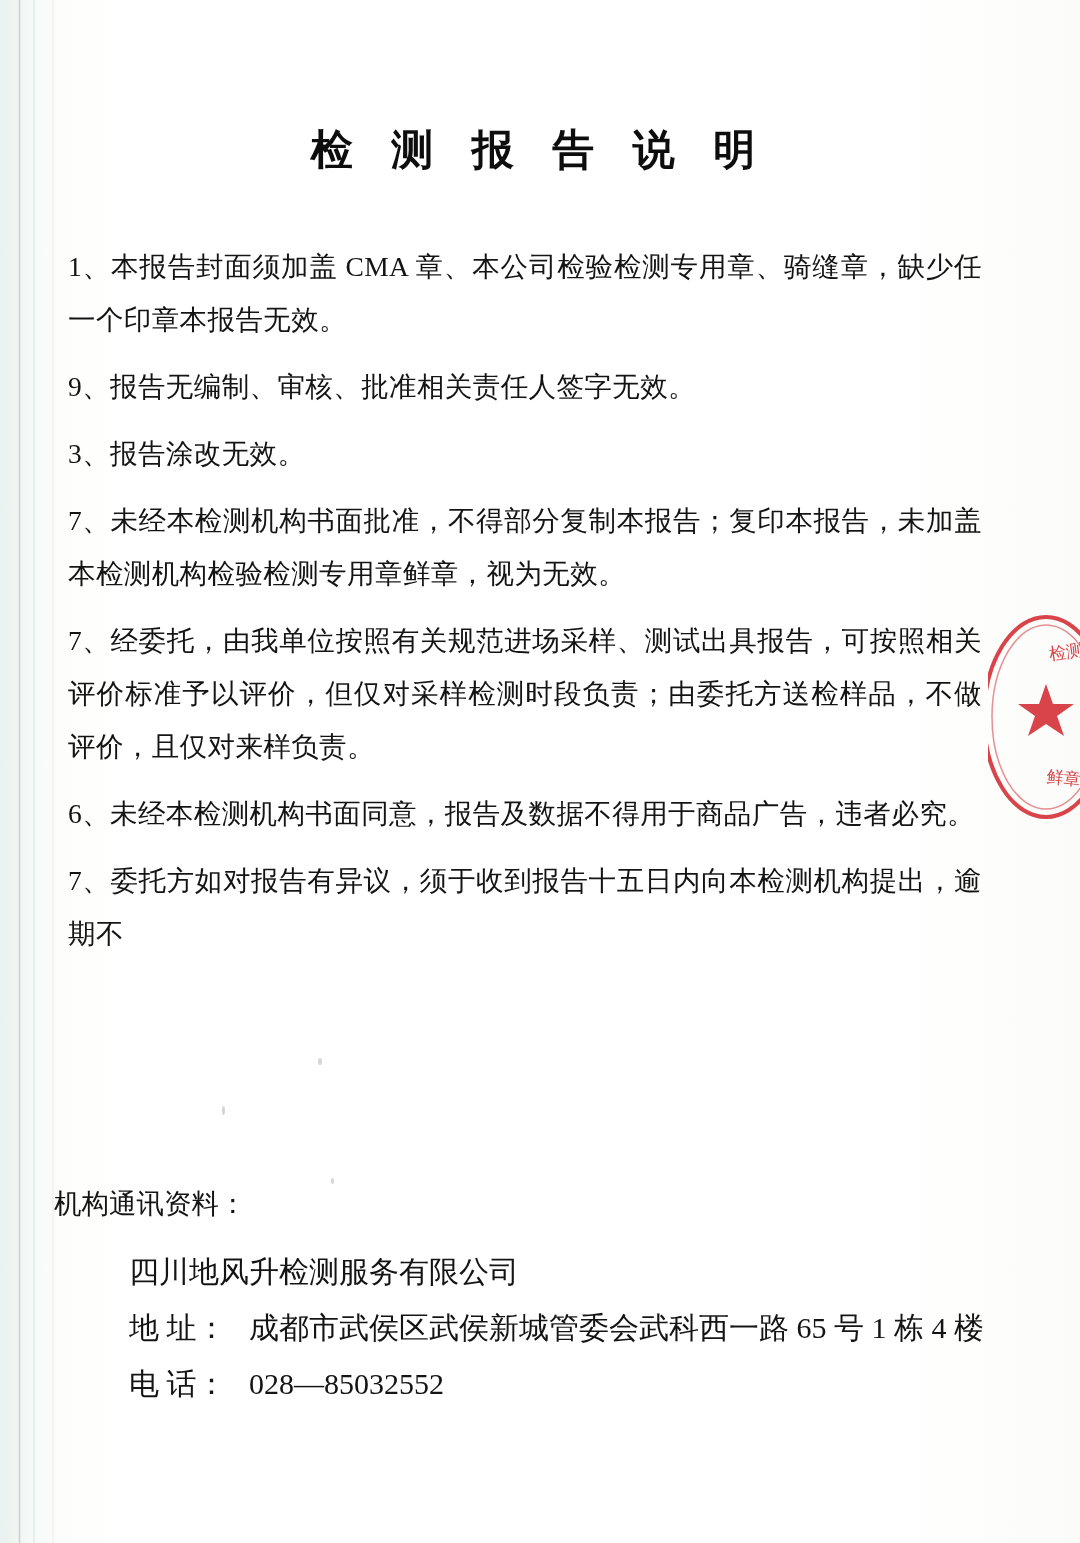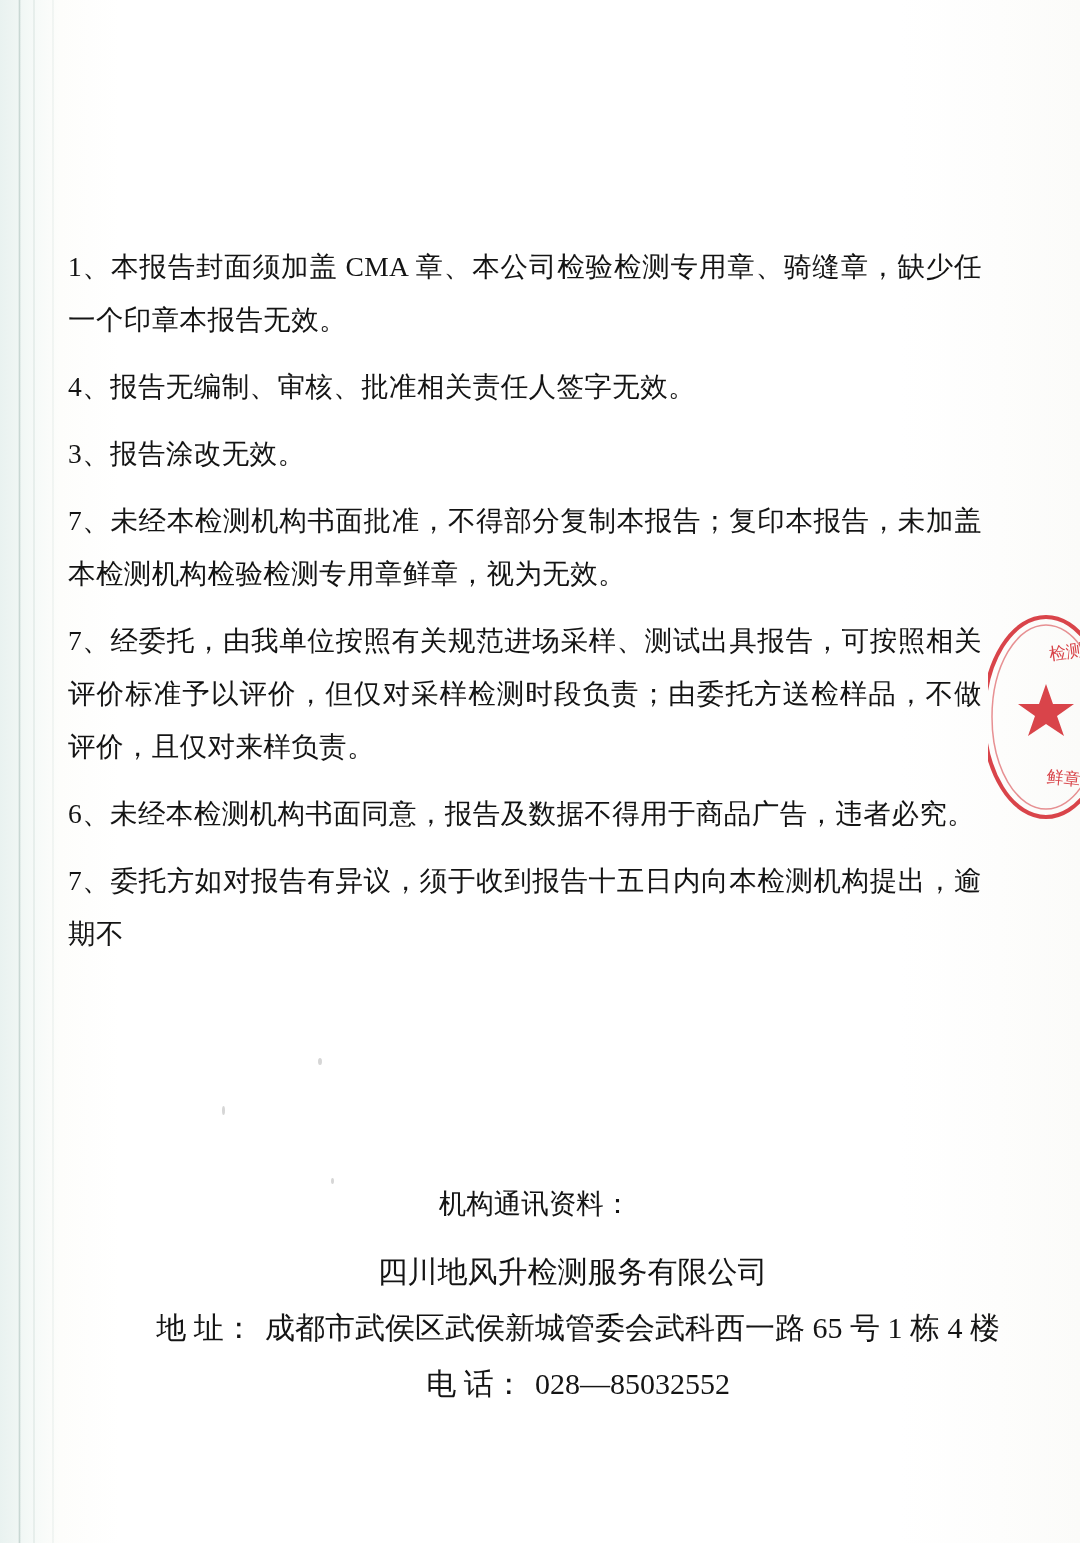--- a/index.html
+++ b/index.html
@@ -70,24 +70,23 @@
     letter-spacing: 0.4px;
   }
   .clause .hang {
     display: block;
     padding-left: 40px;
   }
 
   
   .contact {
     position: absolute;
-    left: 70px;
+    left: 54px;
     top: 1182px;
     width: 930px;
-    text-align: center;
   }
   .contact-title {
     font-size: 27.5px;
     line-height: 44px;
     margin-bottom: 18px;
   }
   .contact-line {
     font-size: 30px;
     line-height: 56px;
     padding-left: 75px;
@@ -121,24 +120,25 @@
 <body>
 
 <div class="page">
   <div class="crease c1"></div>
   <div class="crease c2"></div>
   <div class="crease c3"></div>
 </div>
 
 <div class="content">
 
+  <div class="title">检 测 报 告 说 明</div>
 
   <div class="body-block">
     <p class="clause">1、本报告封面须加盖 CMA 章、本公司检验检测专用章、骑缝章，缺少任一个印章本报告无效。</p>
-    <p class="clause">4、报告无编制、审核、批准相关责任人签字无效。</p>
+    <p class="clause">9、报告无编制、审核、批准相关责任人签字无效。</p>
     <p class="clause">3、报告涂改无效。</p>
     <p class="clause">7、未经本检测机构书面批准，不得部分复制本报告；复印本报告，未加盖本检测机构检验检测专用章鲜章，视为无效。</p>
     <p class="clause">7、经委托，由我单位按照有关规范进场采样、测试出具报告，可按照相关评价标准予以评价，但仅对采样检测时段负责；由委托方送检样品，不做评价，且仅对来样负责。</p>
     <p class="clause">6、未经本检测机构书面同意，报告及数据不得用于商品广告，违者必究。</p>
     <p class="clause">
       <span>7、委托方如对报告有异议，须于收到报告十五日内向本检测机构提出，逾期不</span>
     </p>
   </div>
 
   <div class="contact">

